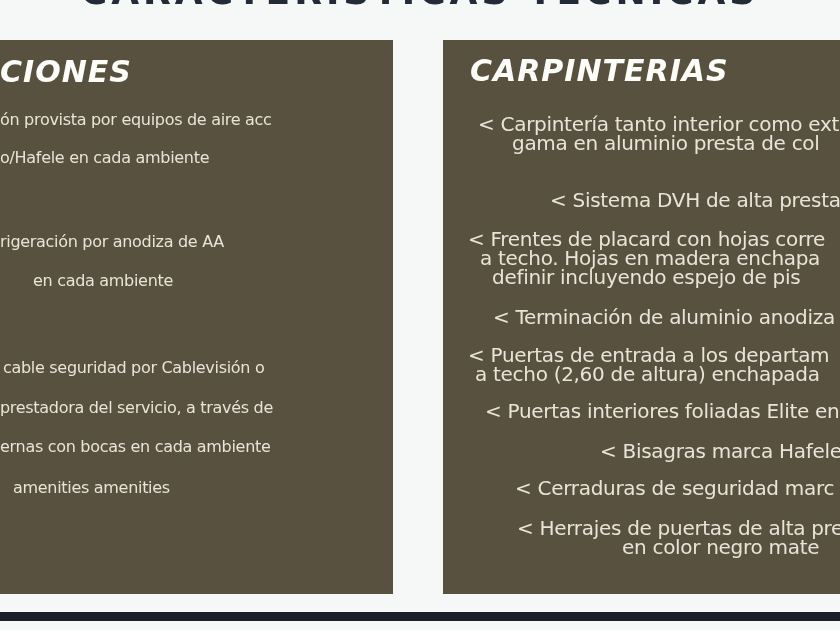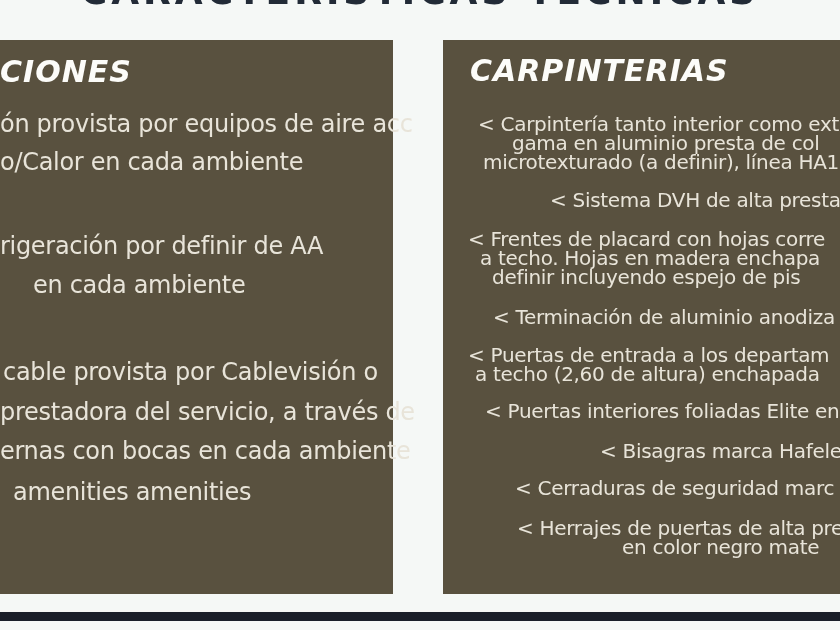--- a/index.html
+++ b/index.html
@@ -45,55 +45,54 @@
     letter-spacing: 1px;
     color: #fcfcf9;
     white-space: nowrap;
   }
   .tl {
     position: absolute;
     color: #e8e4d9;
     white-space: nowrap;
     letter-spacing: -0.3px;
   }
-  .panel.left  .tl { font-size: 24px; }
+  .panel.left  .tl { font-size: 16px; }
   .panel.right .tl { font-size: 20px; }
   .bottom-bar {
     position: absolute;
     left: 0;
     top: 612px;
     width: 840px;
     height: 9px;
     background: #1a1f29;
   }
 </style>
 </head>
 <body>
 
 <div class="stage">
 
   <div class="top-title">CARACTERÍSTICAS TÉCNICAS</div>
 
   <section class="panel left">
     <h2 class="panel-heading" style="left:0; top:14px">CIONES</h2>
     <div class="tl" style="left:0;  top:70px">ón provista por equipos de aire acc</div>
-    <div class="tl" style="left:0;  top:108px">o/Calor en cada ambiente</div>
-    <div class="tl" style="left:0;  top:192px">rigeración por definir de AA</div>
+    <div class="tl" style="left:0;  top:108px">o/Hafele en cada ambiente</div>
+    <div class="tl" style="left:0;  top:192px">rigeración por anodiza de AA</div>
     <div class="tl" style="left:33px; top:231px">en cada ambiente</div>
-    <div class="tl" style="left:3px;  top:318px">cable provista por Cablevisión o</div>
+    <div class="tl" style="left:3px;  top:318px">cable seguridad por Cablevisión o</div>
     <div class="tl" style="left:0;  top:358px">prestadora del servicio, a través de</div>
     <div class="tl" style="left:0;  top:397px">ernas con bocas en cada ambiente</div>
     <div class="tl" style="left:13px; top:438px">amenities amenities</div>
   </section>
 
   <section class="panel right">
     <h2 class="panel-heading" style="left:27px; top:13px">CARPINTERIAS</h2>
     <div class="tl" style="left:35px;  top:72px">&lt; Carpintería tanto interior como ext</div>
     <div class="tl" style="left:69px;  top:91px">gama en aluminio presta de col</div>
-    <div class="tl" style="left:40px;  top:110px">microtexturado (a definir), línea HA1</div>
     <div class="tl" style="left:107px; top:148px">&lt; Sistema DVH de alta presta</div>
     <div class="tl" style="left:25px;  top:187px">&lt; Frentes de placard con hojas corre</div>
     <div class="tl" style="left:37px;  top:206px">a techo. Hojas en madera enchapa</div>
     <div class="tl" style="left:50px;  top:265px">&lt; Terminación de aluminio anodiza</div>
     <div class="tl" style="left:49px;  top:225px">definir incluyendo espejo de pis</div>
     <div class="tl" style="left:25px;  top:303px">&lt; Puertas de entrada a los departam</div>
     <div class="tl" style="left:32px;  top:322px">a techo (2,60 de altura) enchapada</div>
     <div class="tl" style="left:42px;  top:359px">&lt; Puertas interiores foliadas Elite en</div>
     <div class="tl" style="left:157px; top:399px">&lt; Bisagras marca Hafele</div>
     <div class="tl" style="left:72px;  top:436px">&lt; Cerraduras de seguridad marc</div>

